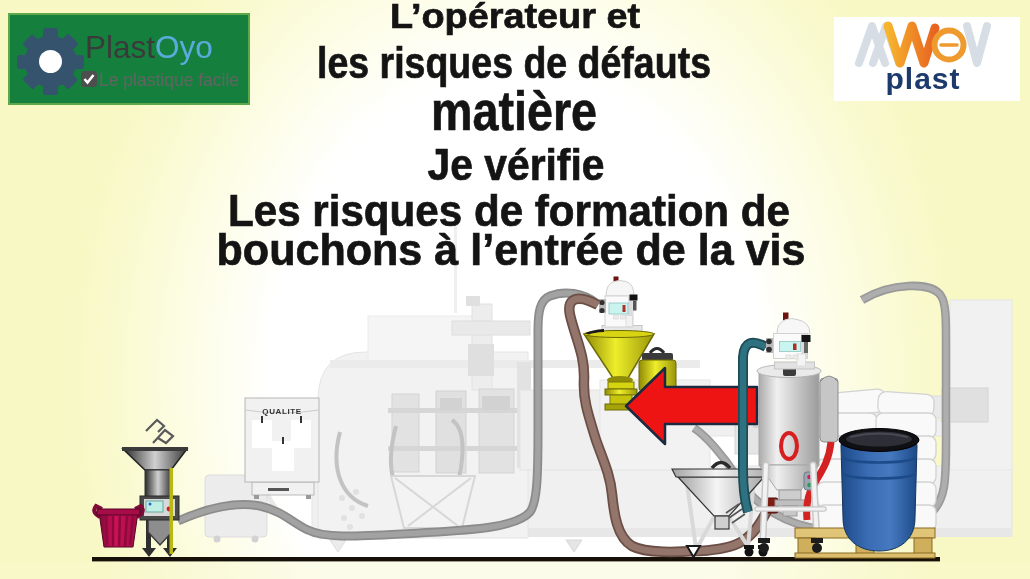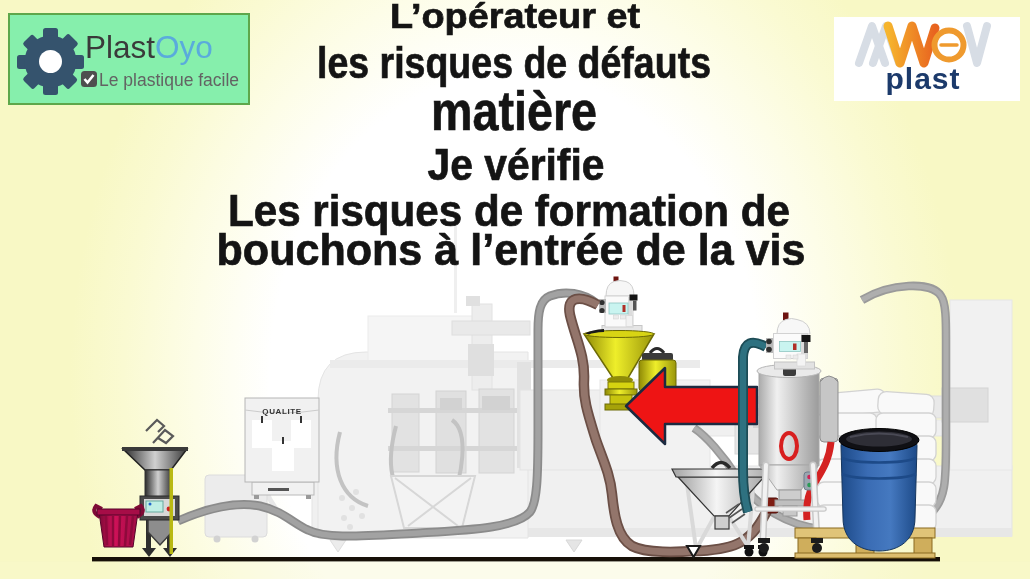--- a/index.html
+++ b/index.html
@@ -355,21 +355,21 @@
     <path d="M841,446 C841,440 849,436 879,436 C909,436 917,440 917,446 L915,518 C915,540 899,551 879,551 C859,551 843,540 843,518 Z" fill="url(#barrelBlue)" stroke="#16365e"></path>
     <path d="M842,458 C855,464 903,464 916,458 M842,474 C855,480 903,480 916,474" stroke="#1d4a88" stroke-width="2.5" fill="none"></path>
     <ellipse cx="879" cy="440" rx="40" ry="11.5" fill="#101014" stroke="#000000"></ellipse>
     <ellipse cx="879" cy="439" rx="33" ry="7.5" fill="#2e2e36"></ellipse>
     <path d="M850,437 Q879,430 908,437" stroke="#4a4a55" stroke-width="2" fill="none"></path>
   </g>
 
   <rect x="0" y="561.5" width="1030" height="18" fill="#f8f8cd" opacity="0.4"></rect>
 </svg>
 
-<div class="abs" style="left:8px;top:13px;width:242px;height:92px;background:#86efac;border:2px solid #5ea74b;box-sizing:border-box;">
+<div class="abs" style="left:8px;top:13px;width:242px;height:92px;background:#15803d;border:2px solid #5ea74b;box-sizing:border-box;">
 <svg width="238" height="88" viewBox="0 0 238 88">
 
   <g fill="#35536d">
     <g>
       <rect x="33" y="13" width="15" height="12" rx="2.5"></rect>
       <rect x="33" y="68" width="15" height="12" rx="2.5"></rect>
       <rect x="7" y="40" width="12" height="14" rx="2.5"></rect>
       <rect x="62" y="40" width="12" height="14" rx="2.5"></rect>
       <g transform="rotate(45 40.5 46.5)">
         <rect x="33" y="14" width="15" height="12" rx="2.5"></rect>

